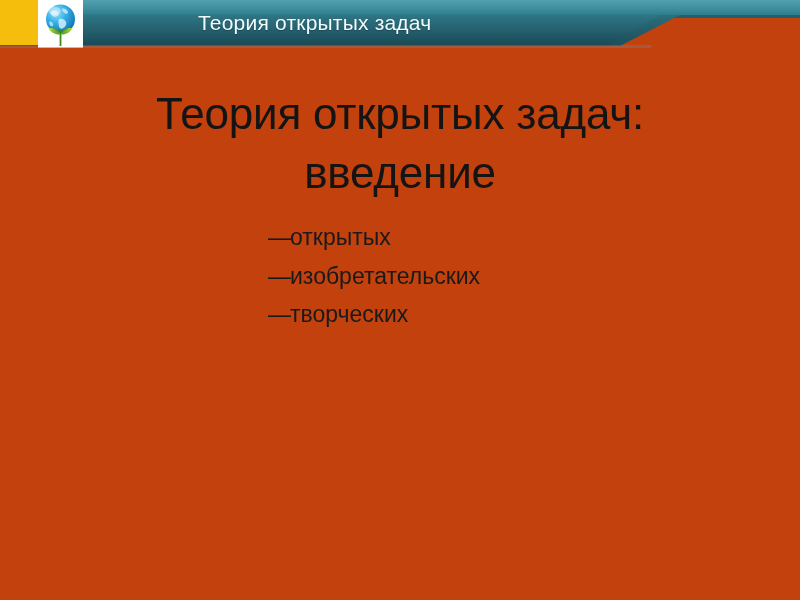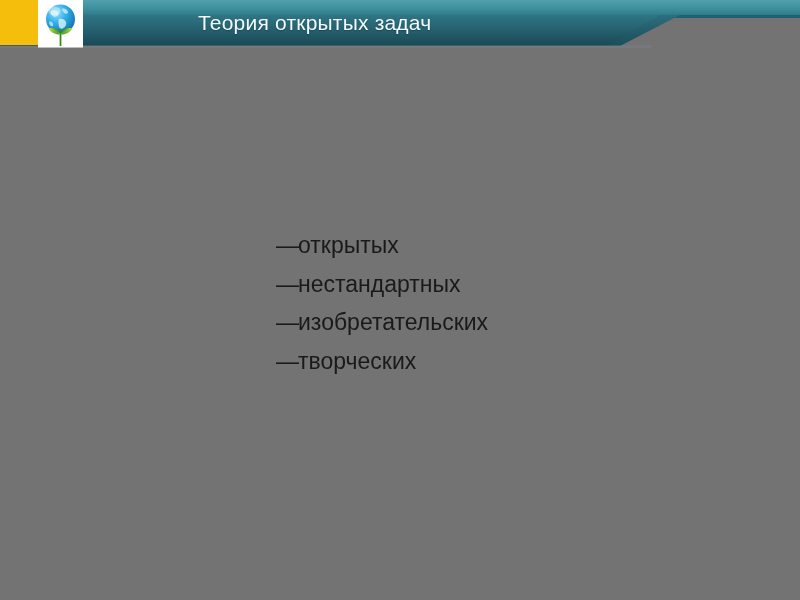--- a/index.html
+++ b/index.html
@@ -11,21 +11,21 @@
     width: 800px;
     height: 600px;
     overflow: hidden;
     font-family: "Liberation Sans", sans-serif;
   }
 
   #slide {
     position: relative;
     width: 800px;
     height: 600px;
-    background: #737373;
+    background: #c2410c;
     overflow: hidden;
   }
 
   
   #header-band {
     position: absolute;
     left: 0;
     top: 0;
     width: 800px;
     height: 48px;
@@ -140,21 +140,21 @@
     letter-spacing: -0.2px;
   }
   .title-line { display: block; }
 
   #bullet-list {
     position: absolute;
     left: 268px;
     top: 218px;
     width: 460px;
     list-style: none;
-    margin: 8px;
+    margin: 0;
     padding: 0;
   }
   #bullet-list li {
     display: block;
     color: #1a1a1a;
     font-size: 23px;
     line-height: 38.5px;
     white-space: nowrap;
     font-weight: 400;
   }
@@ -211,21 +211,24 @@
 
       <path d="M20.8 33.5 C16.5 33.8 12 31.5 9.5 27.5 C14.5 26 19 28.2 20.8 33.5 Z" fill="url(#leafGradL)"></path>
       <path d="M22.2 33.5 C26.5 33.8 31 31.5 33.5 27.5 C28.5 26 24 28.2 22.2 33.5 Z" fill="url(#leafGradR)"></path>
       <path d="M21 30 C18.8 28 15.8 26.8 12.6 27 C15.5 29.8 18.2 31.2 21 31.6 Z" fill="#3f8a16" opacity="0.45"></path>
       <path d="M22 30 C24.2 28 27.2 26.8 30.4 27 C27.5 29.8 24.8 31.2 22 31.6 Z" fill="#3f8a16" opacity="0.45"></path>
     </svg>
 
     <div class="header-title">Теория открытых задач</div>
   </div>
 
+  <div id="title-block">
+    <span class="title-line">Теория открытых задач:</span>
+    <span class="title-line">введение</span>
+  </div>
 
   <ul id="bullet-list">
     <li><span class="dash">—</span><span>открытых</span></li>
-    <li><span class="dash">—</span><span>нестандартных</span></li>
     <li><span class="dash">—</span><span>изобретательских</span></li>
     <li><span class="dash">—</span><span>творческих</span></li>
   </ul>
 
 </div>
 
 </body></html>

